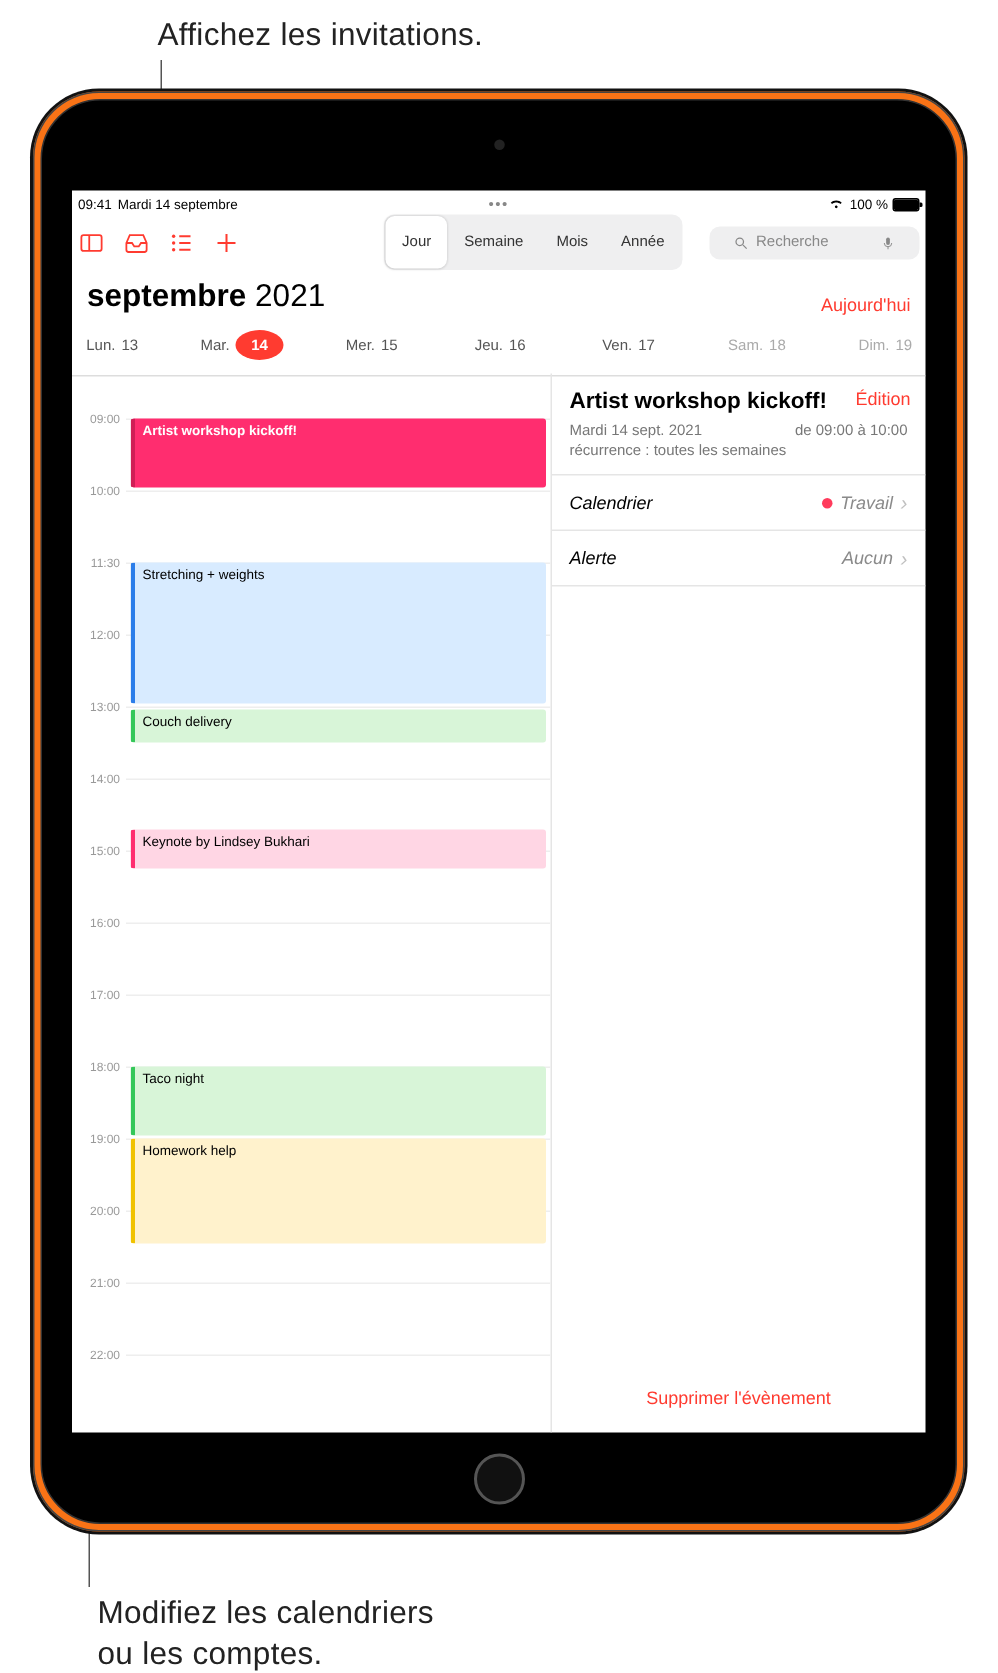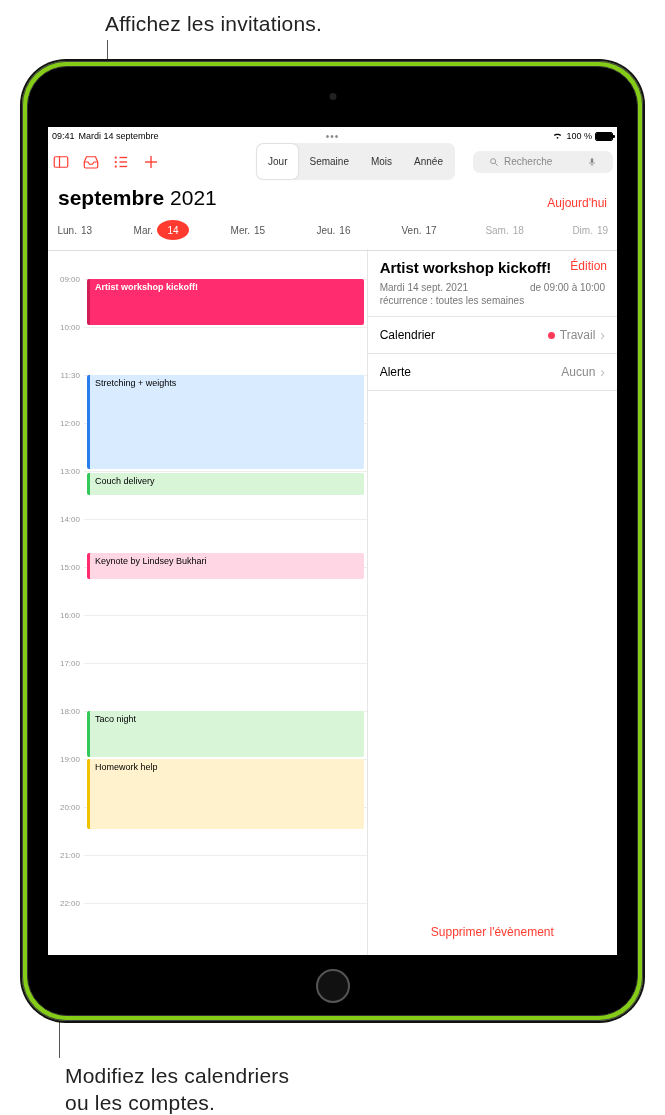--- a/index.html
+++ b/index.html
@@ -49,21 +49,21 @@
     background: #555;
   }
 
   
   .device {
     position: absolute;
     left: 22px;
     top: 61px;
     width: 621px;
     height: 960px;
-    background: #84cc16;
+    background: #f97316;
     border-radius: 44px;
     box-shadow: 0 0 0 1px #444 inset, 0 0 0 2px #111;
   }
   .device-inner {
     position: absolute;
     left: 5px; right: 5px; top: 5px; bottom: 5px;
     border-radius: 40px;
     background: #000;
     border: 1px solid #333;
   }
@@ -233,21 +233,21 @@
   }
   .day-cell.today .daynum {
     background: #ff3b30;
     color: #fff;
     border-radius: 50%;
     width: 32px;
     height: 20px;
     display: inline-flex;
     align-items: center;
     justify-content: center;
-    font-weight: 400;
+    font-weight: 700;
   }
   .day-cell.weekend { color: #aaa; }
 
   
   .main-split {
     position: absolute;
     left: 0;
     right: 0;
     top: 122px;
     bottom: 0;
@@ -332,20 +332,21 @@
   }
   .detail-sub-row { display: flex; }
   .detail-sub-row span:last-child { margin-left: auto; }
   .detail-row {
     padding: 10px 12px;
     border-bottom: 1px solid #e5e5e5;
     display: flex;
     align-items: center;
     font-size: 12px;
     color: #000;
+    font-style: italic;
   }
   .detail-row .val {
     margin-left: auto;
     color: #8a8a8a;
     display: flex;
     align-items: center;
     gap: 5px;
   }
   .detail-row .dot {
     width: 7px; height: 7px; border-radius: 50%; background: #ff3b5c;

